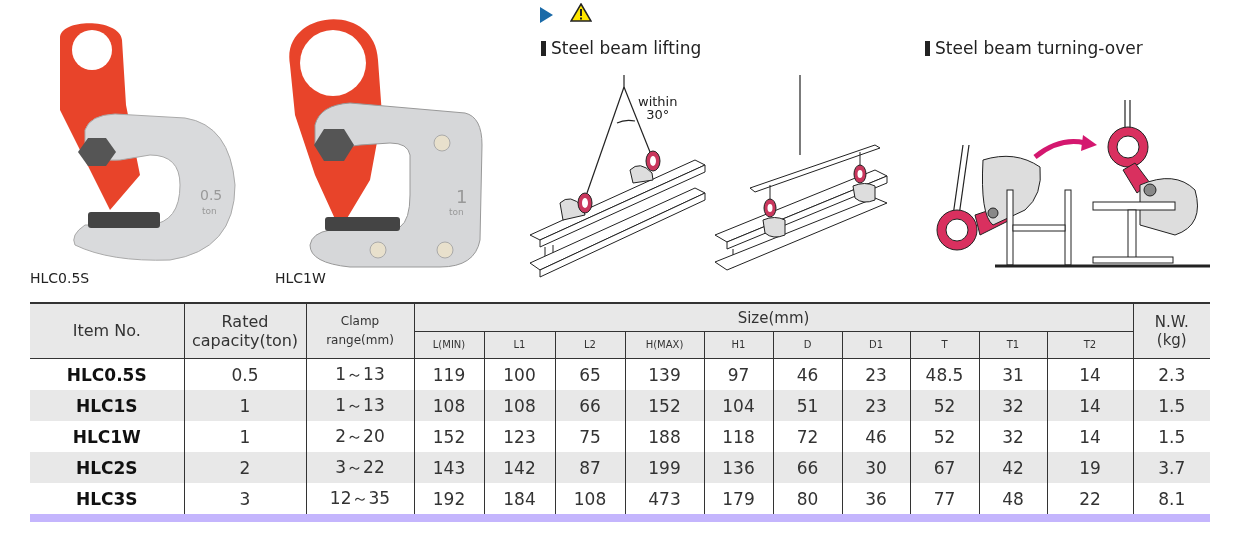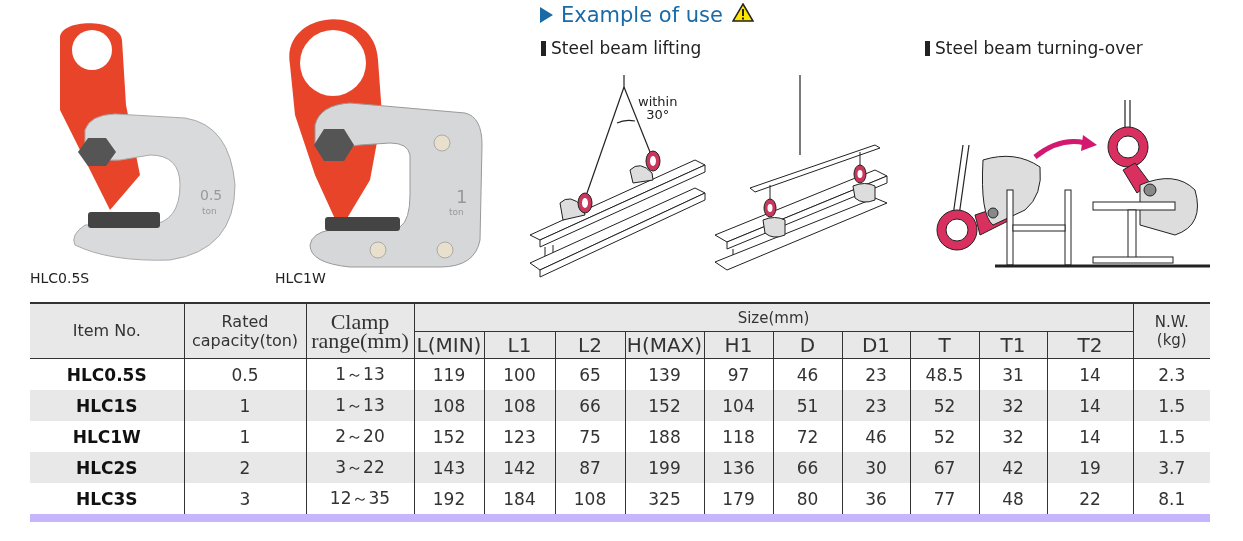--- a/index.html
+++ b/index.html
@@ -6,21 +6,21 @@
   body{width:1243px;height:541px;position:relative;overflow:hidden;font-family:"DejaVu Sans","Liberation Sans",sans-serif;color:#222;}
   .abs{position:absolute;}
   .caption{font-size:14px;color:#222;}
   .ex-title{left:540px;top:3px;font-size:21px;color:#1a6aa8;display:flex;align-items:center;white-space:nowrap;}
   .ex-title .tri{display:inline-block;width:0;height:0;border-top:8px solid transparent;border-bottom:8px solid transparent;border-left:13px solid #1a6aa8;margin-right:8px;}
   .ex-title .warn{margin-left:9px;margin-right:4px;}
   .ex-title .note{font-size:14px;color:#222;}
   .sub{font-size:17px;color:#222;display:flex;align-items:center;white-space:nowrap;}
   .sub .bar{display:inline-block;width:5px;height:15px;background:#222;margin-right:5px;}
   table.spec{position:absolute;left:30px;top:302px;border-collapse:collapse;width:1180px;font-family:"DejaVu Sans","Liberation Sans",sans-serif;}
-  table.spec th{background:#e8e8e8;font-weight:normal;color:#333;font-size:20px;line-height:16px;border-left:1px solid #333;border-right:1px solid #333;padding:0;text-align:center;}
+  table.spec th{background:#e8e8e8;font-weight:normal;color:#333;font-size:10px;line-height:16px;border-left:1px solid #333;border-right:1px solid #333;padding:0;text-align:center;}
   table.spec tr.h1 th{height:27px;border-top:2px solid #333;}
   table.spec tr.h2 th{height:26px;border-top:1px solid #333;}
   table.spec th.first,table.spec td.first{border-left:none;}
   table.spec th.last,table.spec td.last{border-right:none;}
   table.spec thead{border-bottom:1px solid #333;}
   table.spec td{font-size:17px;color:#333;text-align:center;height:31px;padding:0;border-left:1px solid #333;border-right:1px solid #333;}
   table.spec tbody tr:nth-child(even) td{background:#e8e8e8;}
   table.spec tbody tr:last-child td{border-bottom:8px solid #c4b5fd;}
   table.spec td.item{font-weight:bold;color:#111;}
 </style>
@@ -55,21 +55,20 @@
     <circle cx="108" cy="245" r="8" fill="#e8e0cc" stroke="#aaa"></circle>
     <circle cx="175" cy="245" r="8" fill="#e8e0cc" stroke="#aaa"></circle>
     <text x="186" y="198" font-size="18" fill="#999" font-family="DejaVu Sans, sans-serif">1</text>
     <text x="179" y="210" font-size="9" fill="#999" font-family="DejaVu Sans, sans-serif">ton</text>
   </svg>
 </div>
 <div class="abs caption" style="left:275px;top:270px;">HLC1W</div>
 
 <div class="abs ex-title">
   <span class="tri"></span>
-  <span>Example of use</span>
   <span class="warn">
     <svg width="22" height="19" viewBox="0 0 22 19">
         <polygon points="11,1 21,18 1,18" fill="#ffe600" stroke="#222" stroke-width="1.5"></polygon>
         <rect x="10" y="6" width="2" height="7" fill="#222"></rect>
         <rect x="10" y="14.5" width="2" height="2" fill="#222"></rect>
       </svg>
   </span>
 </div>
 
 <div class="abs sub" style="left:541px;top:38px;">
@@ -175,21 +174,21 @@
     <col style="width:86px">
       <col style="width:77px">
   </colgroup>
   <thead>
     <tr class="h1">
       <th class="first" rowspan="2" style="font-size:16px;margin-left:37px;">Item No.</th>
       <th rowspan="2" style="font-size:16px;line-height:19px;">
         <div>Rated</div>
         <div>capacity(ton)</div>
       </th>
-      <th rowspan="2" style="font-size:22px;line-height:19px;font-family:Liberation Serif, serif;">
+      <th rowspan="2" style="font-size:12px;line-height:19px;">
         <div>Clamp</div>
         <div>range(mm)</div>
       </th>
       <th colspan="10" style="font-size:15px;">Size(mm)</th>
       <th class="last" rowspan="2" style="font-size:15px;line-height:18px;">
         <div>N.W.</div>
         <div>(kg)</div>
       </th>
     </tr>
     <tr class="h2">
@@ -270,21 +269,21 @@
       <td>19</td>
       <td class="last">3.7</td>
     </tr>
     <tr>
       <td class="first item">HLC3S</td>
       <td>3</td>
       <td>12～35</td>
       <td>192</td>
       <td>184</td>
       <td>108</td>
-      <td>325</td>
+      <td>473</td>
       <td>179</td>
       <td>80</td>
       <td>36</td>
       <td>77</td>
       <td>48</td>
       <td>22</td>
       <td class="last">8.1</td>
     </tr>
   </tbody>
 </table>

